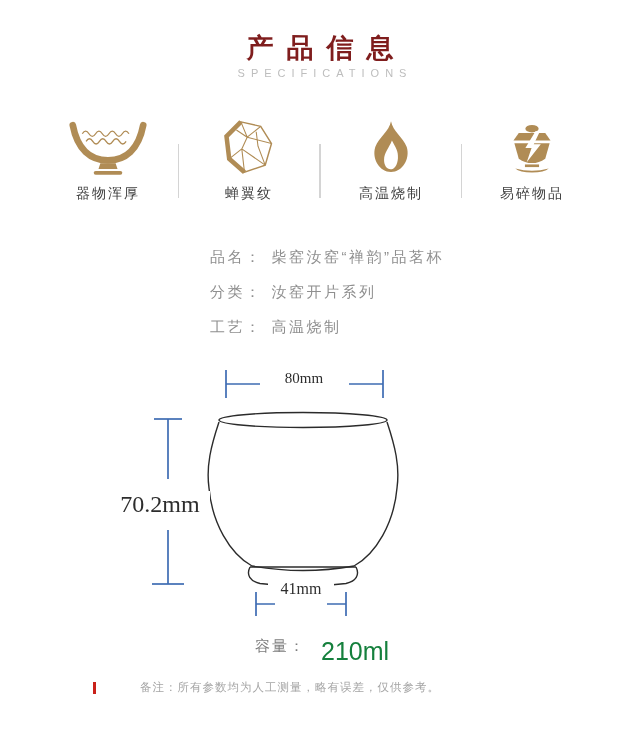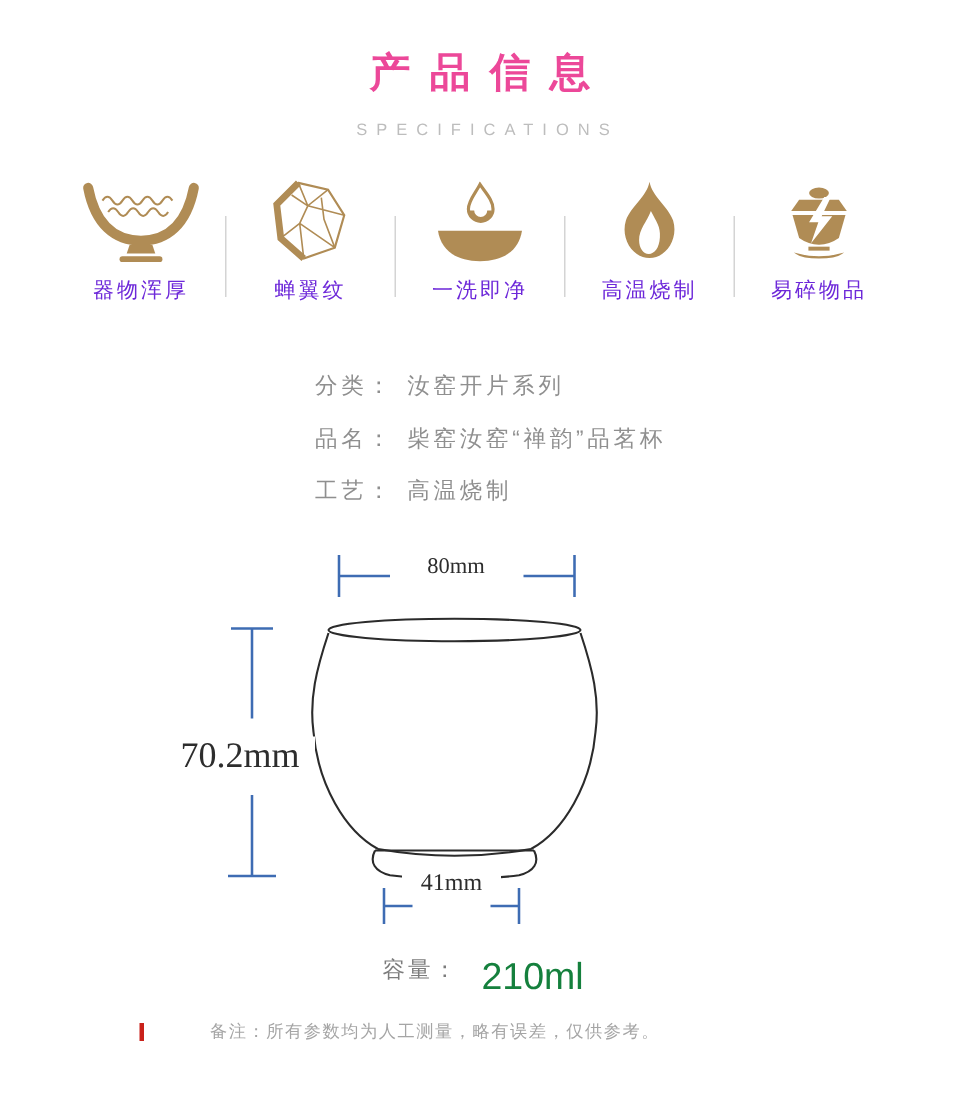--- a/index.html
+++ b/index.html
@@ -1,30 +1,30 @@
 <!DOCTYPE html>
 <html><head>
 <meta charset="utf-8">
 <style>
   * { margin:0; padding:0; box-sizing:border-box; }
   html,body { width:640px; height:730px; background:#ffffff; overflow:hidden; }
   body { position:relative; font-family:"Liberation Sans", sans-serif; }
 
   
   .header { position:absolute; top:30px; left:0; width:640px; text-align:center; }
-  .title { font-size:27px; font-weight:bold; color:#ec4899; letter-spacing:13px; padding-left:13px; }
-  .subtitle { margin-top:15px; font-size:11px; color:#bdbdbd; letter-spacing:6px; padding-left:10px; }
+  .title { font-size:27px; font-weight:bold; color:#7f1d1d; letter-spacing:13px; padding-left:13px; }
+  .subtitle { margin-top:1px; font-size:11px; color:#bdbdbd; letter-spacing:6px; padding-left:10px; }
 
   
   .features { position:absolute; top:118px; left:38px; right:38px; height:82px;
               display:flex; align-items:flex-end; }
   .feature { flex:1; display:flex; flex-direction:column; align-items:center;
              justify-content:flex-end; }
   .icon-box { height:56px; display:flex; align-items:flex-end; justify-content:center; }
-  .feature-label { margin-top:9px; font-size:14px; color:#6d28d9; letter-spacing:2px; line-height:1; }
+  .feature-label { margin-top:9px; font-size:14px; color:#404040; letter-spacing:2px; line-height:1; }
   .vdivider { width:1px; height:54px; background:#d4d4d4; align-self:flex-end; margin-bottom:2px; }
 
   
   .details { position:absolute; left:210px; top:240px; }
   .detail-row { height:35px; display:flex; align-items:center; font-size:15px;
                 color:#8f8f8f; letter-spacing:2.5px; }
   .detail-label { margin-right:9px; }
 
   
   .diagram { position:absolute; left:0; top:358px; width:640px; height:272px; }
@@ -76,30 +76,20 @@
         <polygon points="21,3 43,8 55,27 48,51 25,59 8,44 5,19" fill="none" stroke="#b08c55" stroke-width="1.6"></polygon>
         <path d="M21 3 L5 19 L8 44 L25 59" fill="none" stroke="#b08c55" stroke-width="5"></path>
         <path d="M21 3 L28 20 L43 8 M28 20 L55 27 M28 20 L16 12 M28 20 L22 33 M22 33 L48 51 M22 33 L8 44 M22 33 L25 59 M38 14 L40 30 L48 51" fill="none" stroke="#b08c55" stroke-width="1.2"></path>
       </svg>
     </div>
     <div class="feature-label">蝉翼纹</div>
   </div>
 
   <div class="vdivider"></div>
 
-  <div class="feature">
-    <div class="icon-box">
-      <svg width="62" height="56" viewBox="0 0 64 58">
-        <path d="M32 2 C29 8 24 13 24 19 a8.5 8.5 0 0 0 17 0 C41 13 36 8 32 2 Z" fill="none" stroke="#b08c55" stroke-width="2.2"></path>
-        <path d="M26.5 20 a6 6 0 0 0 12 0" fill="none" stroke="#b08c55" stroke-width="3"></path>
-        <path d="M3 34 H61 C59 47 49 55 32 55 C15 55 5 47 3 34 Z" fill="#b08c55"></path>
-      </svg>
-    </div>
-    <div class="feature-label">一洗即净</div>
-  </div>
 
   <div class="vdivider"></div>
 
   <div class="feature">
     <div class="icon-box">
       <svg width="50" height="58" viewBox="0 0 54 62">
         <path d="M27 2 C29 13 40 19 44 30 C48 43 39 57 27 57 C15 57 6 43 10 30 C14 19 25 13 27 2 Z" fill="#b08c55"></path>
         <path d="M28 23 C32 31 35 34 34.5 42 C34 50 30.5 54 26.5 54 C22.5 54 19.5 50 19.5 44 C19.5 36 25 31 28 23 Z" fill="#ffffff"></path>
       </svg>
     </div>
@@ -119,26 +109,26 @@
         <path d="M15 51 Q34 56.5 53 51 Q48 55.5 34 55.5 Q20 55.5 15 51 Z" fill="#b08c55"></path>
       </svg>
     </div>
     <div class="feature-label">易碎物品</div>
   </div>
 
 </div>
 
 <div class="details">
   <div class="detail-row">
+    <span class="detail-label">品名：</span>
+    <span class="detail-value">柴窑汝窑“禅韵”品茗杯</span>
+  </div>
+  <div class="detail-row">
     <span class="detail-label">分类：</span>
     <span class="detail-value">汝窑开片系列</span>
-  </div>
-  <div class="detail-row">
-    <span class="detail-label">品名：</span>
-    <span class="detail-value">柴窑汝窑“禅韵”品茗杯</span>
   </div>
   <div class="detail-row">
     <span class="detail-label">工艺：</span>
     <span class="detail-value">高温烧制</span>
   </div>
 </div>
 
 <div class="diagram">
   <svg width="640" height="272" viewBox="0 0 640 272">
 

